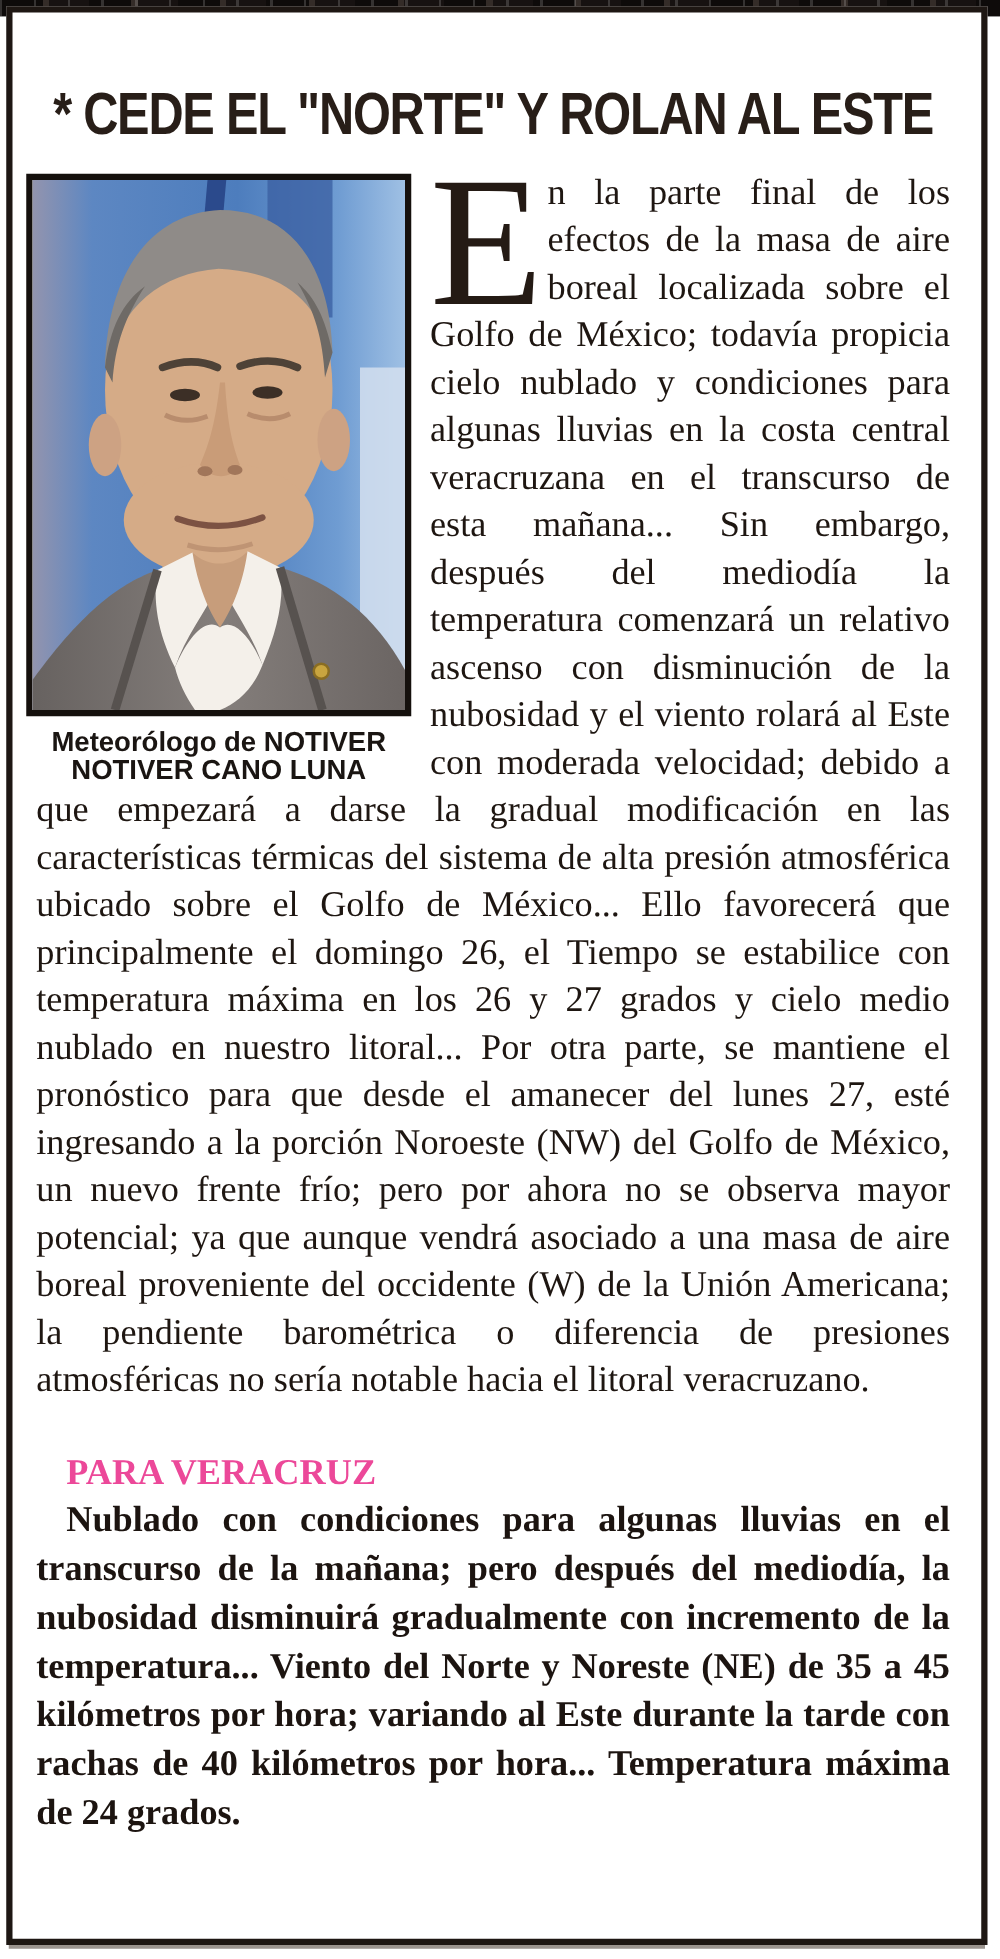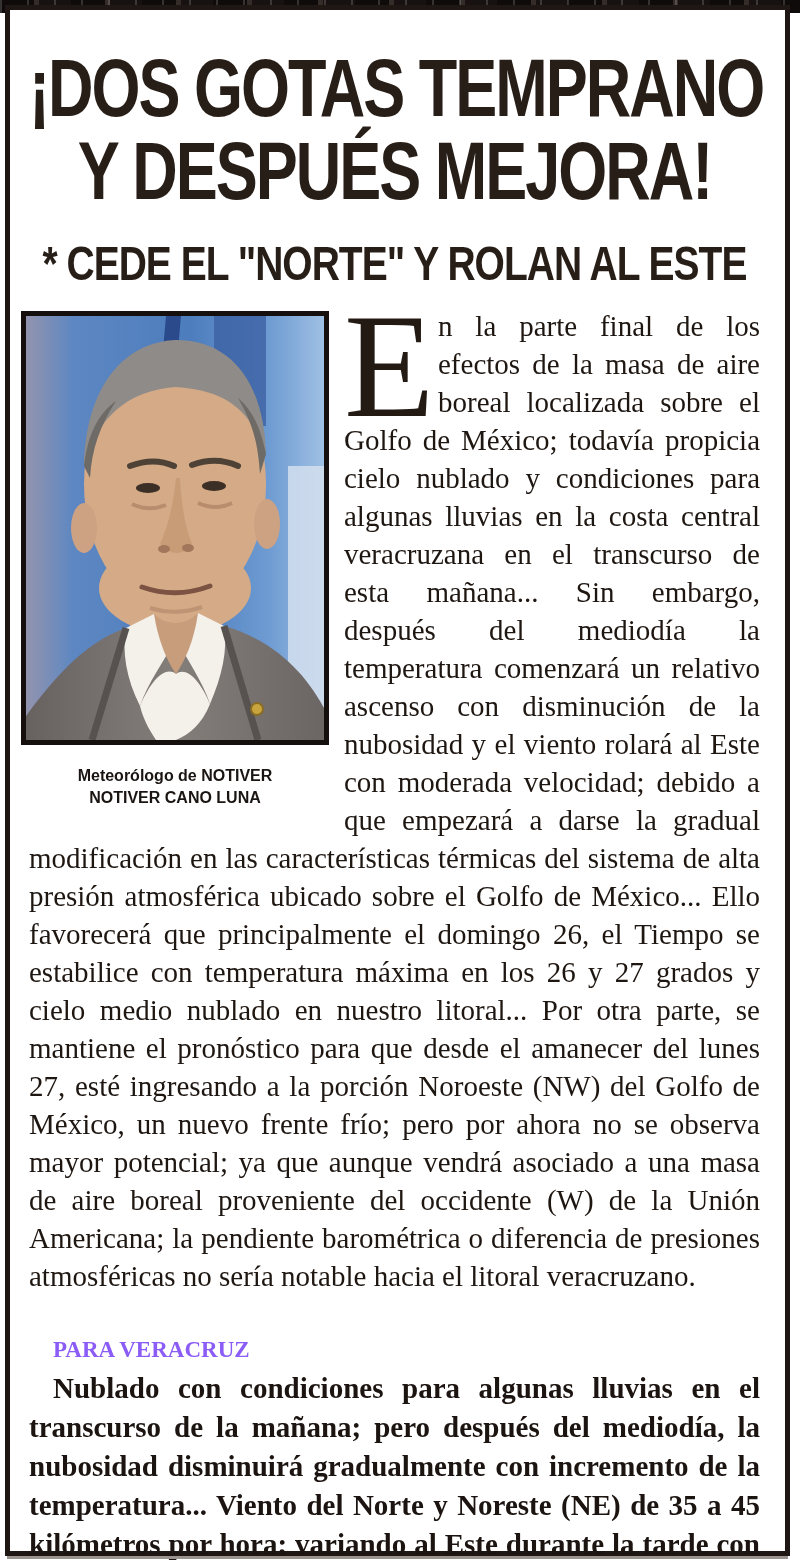--- a/index.html
+++ b/index.html
@@ -61,65 +61,61 @@
     float:left;
     width:308px;
     margin:4px 15px 2px -8px;
   }
   #photo{
     width:298px;height:424px;
     border:5px solid #15100d;
     display:block;
   }
   #photo-caption{
-    margin-top:20px;
+    margin-top:10px;
     font-family:"Liberation Sans", sans-serif;
-    font-weight:bold;font-size:16px;line-height:22px;
+    font-weight:bold;font-size:22px;line-height:22px;
     text-align:center;color:#1a1512;
   }
   #dropcap{
     float:left;
     font-family:"Liberation Serif", serif;
     font-size:148px;line-height:106px;
     width:88px;text-align:left;
     margin:6px 6px 0 0;
     color:#241a14;
   }
   #section{
     margin-top:36px;
     font-weight:bold;
     clear:none;
   }
   #section-title{
     text-indent:24px;
-    font-size:23px;line-height:38px;
-    color:#8b5cf6;
+    font-size:29px;line-height:38px;
+    color:#ec4899;
   }
   #forecast{
     text-indent:24px;
     font-size:29px;line-height:39px;
     text-align:justify;
     color:#1c1410;
     margin:0;
   }
 </style>
 </head>
 <body>
 
 <div id="page">
 
   <div id="top-bar"></div>
 
   <div id="frame">
     <div id="content">
 
-      <div class="headline">
-        <div class="hl-line">¡DOS GOTAS TEMPRANO</div>
-        <div class="hl-line">Y DESPUÉS MEJORA!</div>
-      </div>
 
       <div class="subheadline">* CEDE EL "NORTE" Y ROLAN AL ESTE</div>
 
       <div id="article">
 
         <div id="photo-block">
           <svg id="photo" viewBox="0 0 298 424" preserveAspectRatio="none" xmlns="http://www.w3.org/2000/svg">
             <defs>
               <linearGradient id="bg" x1="0" y1="0" x2="1" y2="0">
                 <stop offset="0" stop-color="#9394ae"></stop>

